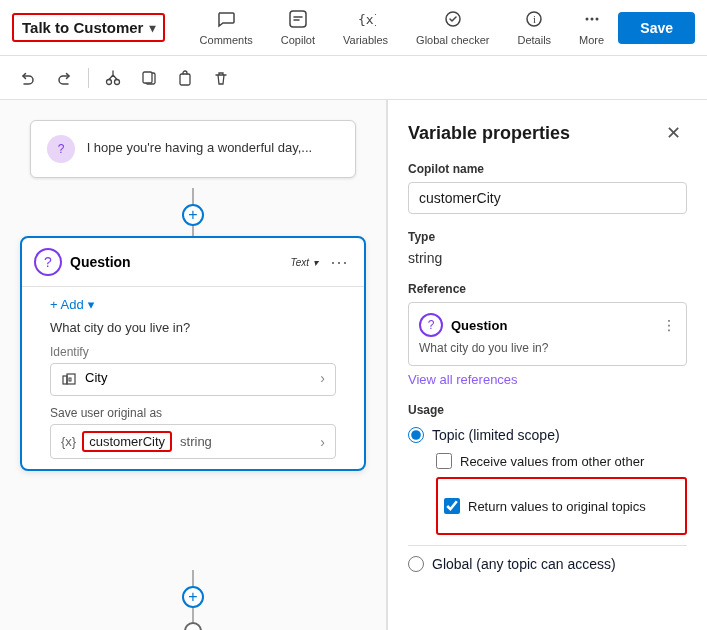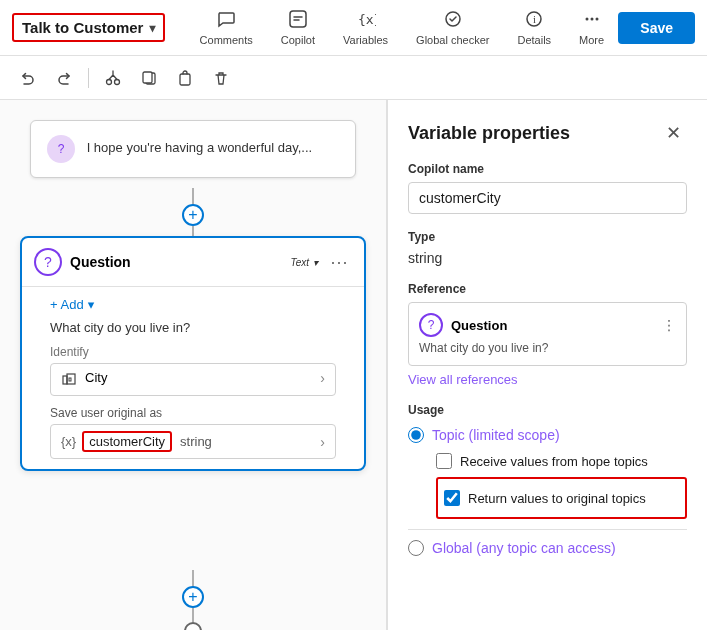--- a/index.html
+++ b/index.html
@@ -183,35 +183,35 @@
     .ref-desc { font-size: 12px; color: #555; }
     .ref-link { font-size: 13px; color: #8b5cf6; cursor: pointer; text-decoration: none; }
 
     .usage-section { display: flex; flex-direction: column; gap: 10px; }
     .radio-row {
       display: flex; align-items: center; gap: 8px; cursor: pointer;
     }
     .radio-input {
       width: 16px; height: 16px; accent-color: #0078d4; cursor: pointer;
     }
-    .radio-label { font-size: 14px; color: #8b5cf6; }
+    .radio-label { font-size: 14px; color: #0f172a; }
 
     .checkbox-group {
       display: flex; flex-direction: column; gap: 8px;
       padding-left: 28px;
     }
     .checkbox-row {
       display: flex; align-items: center; gap: 8px; cursor: pointer;
     }
     .checkbox-input {
       width: 16px; height: 16px; cursor: pointer; accent-color: #0078d4;
     }
     .checkbox-label { font-size: 13px; color: #1a1a1a; }
     .checkbox-row.highlighted {
-      border: 2px solid #e00000; border-radius: 3px; padding: 11px 6px;
+      border: 2px solid #e00000; border-radius: 3px; padding: 19px 6px;
     }
 
     .divider { height: 1px; background: #e0e0e0; }
   </style>
 </head>
 <body>
 
 <div class="toolbar">
   <div class="app-title">
     <span>Talk to Customer</span>
@@ -409,21 +409,21 @@
       <div class="prop-label">Usage</div>
 
       <div class="radio-row">
         <input type="radio" class="radio-input" name="usage" checked="" style="">
         <span class="radio-label">Topic (limited scope)</span>
       </div>
 
       <div class="checkbox-group">
         <div class="checkbox-row">
           <input type="checkbox" class="checkbox-input" style="">
-          <span class="checkbox-label">Receive values from hope topics</span>
+          <span class="checkbox-label">Receive values from other other</span>
         </div>
         <div class="checkbox-row highlighted">
           <input type="checkbox" class="checkbox-input" checked="" style="">
           <span class="checkbox-label">Return values to original topics</span>
         </div>
       </div>
 
       <div class="divider"></div>
 
       <div class="radio-row">

